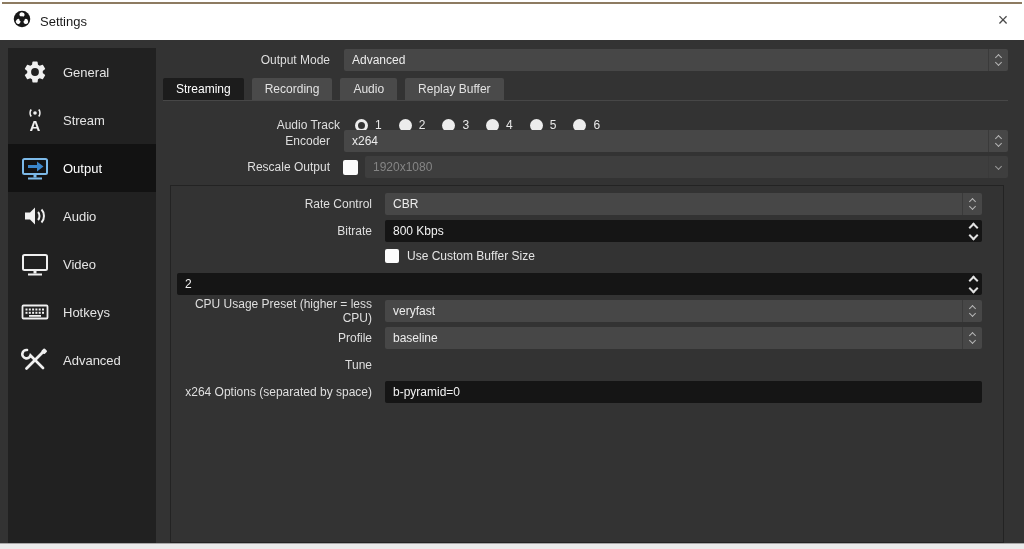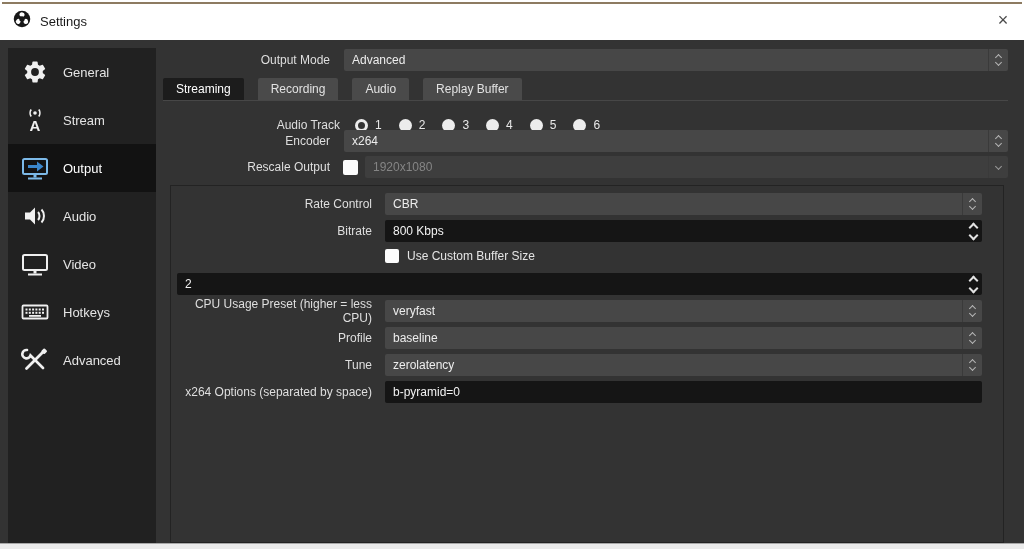--- a/index.html
+++ b/index.html
@@ -51,21 +51,21 @@
   .spin input, .textfield input { flex:1; min-width:0; background:transparent; border:none; outline:none;
     color:#f2f2f2; font-size:12px; padding-left:8px; font-family:inherit; height:100%; }
   .spin .btns { width:17px; height:100%; display:flex; flex-direction:column; align-items:center; justify-content:center; gap:3px; }
   .chv.big { width:7px; height:7px; border-right:2px solid #e2e2e2; border-bottom:2px solid #e2e2e2; }
 
   .textfield { height:22px; background:#151515; border-radius:2px; display:flex; align-items:flex-start; flex:1; min-width:0; }
 
   .checkbox { width:15px; height:15px; background:#fcfcfc; border-radius:2px; flex:none; }
 
   
-  .tabs { position:absolute; top:38px; left:0; height:22px; display:flex; gap:14px; }
+  .tabs { position:absolute; top:38px; left:0; height:22px; display:flex; gap:8px; }
   .tab { height:22px; padding:0 13px; display:flex; align-items:center; font-size:12px; color:#e2e2e2;
     background:#4a4a4a; border-radius:2px 2px 0 0; cursor:default; }
   .tab.active { background:#1c1c1c; color:#ffffff; }
   .pane-line { position:absolute; top:60px; left:0; right:0; border-top:1px solid #474747; }
 
   
   .radio-row { display:flex; align-items:center; }
   .radio-pair { display:flex; align-items:center; margin-right:17px; }
   .radio { width:13px; height:13px; border-radius:50%; background:#ececec; flex:none; }
   .radio.on { background:transparent; border:3.5px solid #ececec; }
@@ -338,27 +338,20 @@
             <span class="btn">
                 <i class="chv up"></i>
                 <i class="chv dn"></i>
               </span>
           </div>
         </div>
 
         <div class="grow" style="top:168px;">
           <span class="flabel">Tune</span>
           <div style="width:6px;flex:none;"></div>
-          <div class="combo">
-            <span class="val">zerolatency</span>
-            <span class="btn">
-                <i class="chv up"></i>
-                <i class="chv dn"></i>
-              </span>
-          </div>
         </div>
 
         <div class="grow" style="top:195px;">
           <span class="flabel">x264 Options (separated by space)</span>
           <div style="width:6px;flex:none;"></div>
           <div class="textfield">
             <input value="b-pyramid=0" style="">
           </div>
         </div>
 

